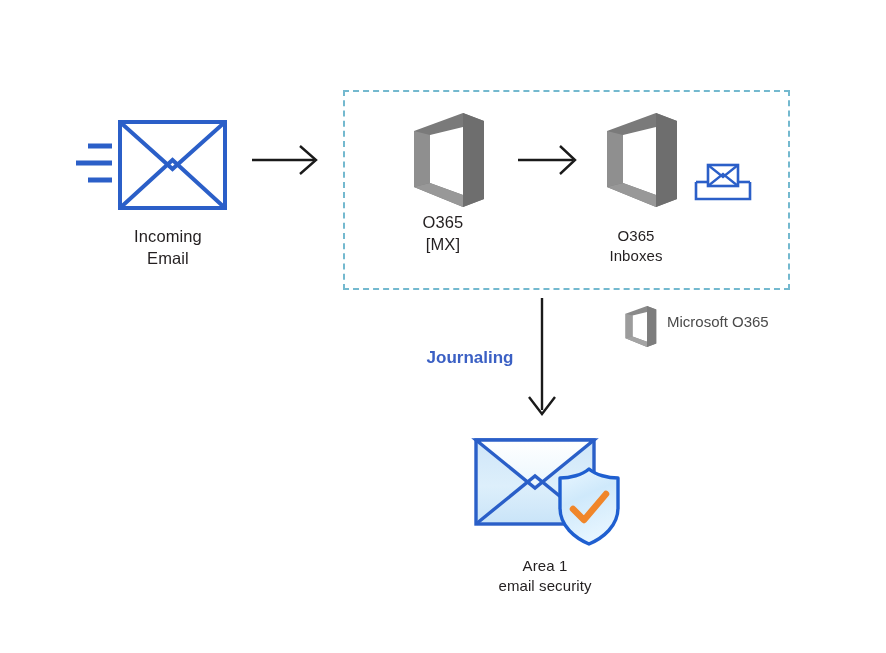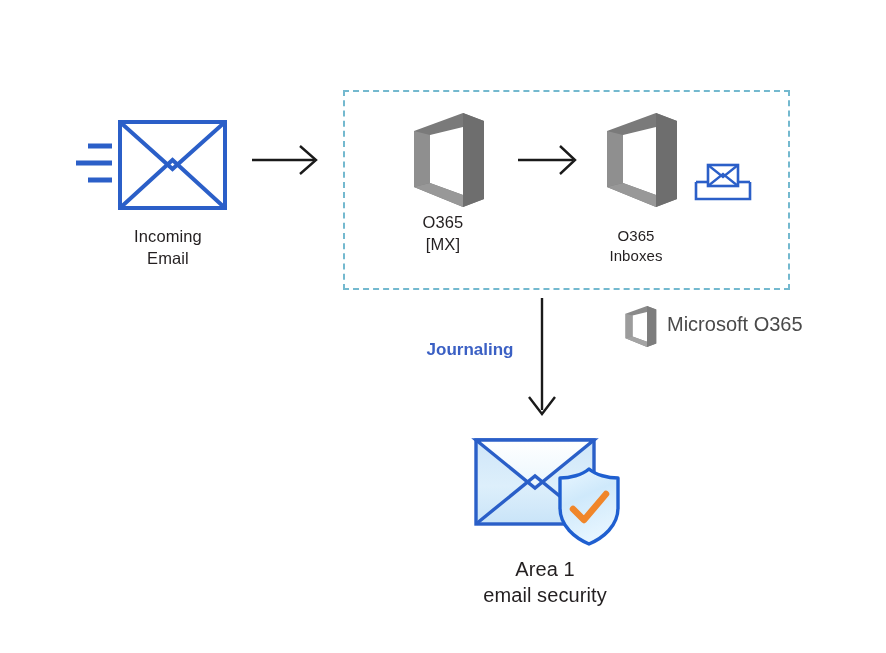--- a/index.html
+++ b/index.html
@@ -43,40 +43,40 @@
   .label-o365inbox {
     left: 556px;
     top: 226px;
     width: 160px;
     font-size: 15px;
   }
   .label-area1 {
     left: 465px;
     top: 556px;
     width: 160px;
-    font-size: 20px;
+    font-size: 15px;
   }
   .label-journaling {
     position: absolute;
     left: 400px;
-    top: 340px;
+    top: 348px;
     width: 140px;
     text-align: center;
     color: #3b60c4;
     font-size: 17px;
     font-weight: 600;
     font-family: "Liberation Sans", sans-serif;
     white-space: pre;
   }
   .legend-label {
     position: absolute;
     left: 667px;
     top: 313px;
     color: #4a4a4a;
-    font-size: 20px;
+    font-size: 15px;
     font-weight: 300;
     font-family: "Liberation Sans", sans-serif;
     white-space: pre;
   }
   .dashed-region {
     position: absolute;
     left: 343px;
     top: 90px;
     width: 447px;
     height: 200px;

